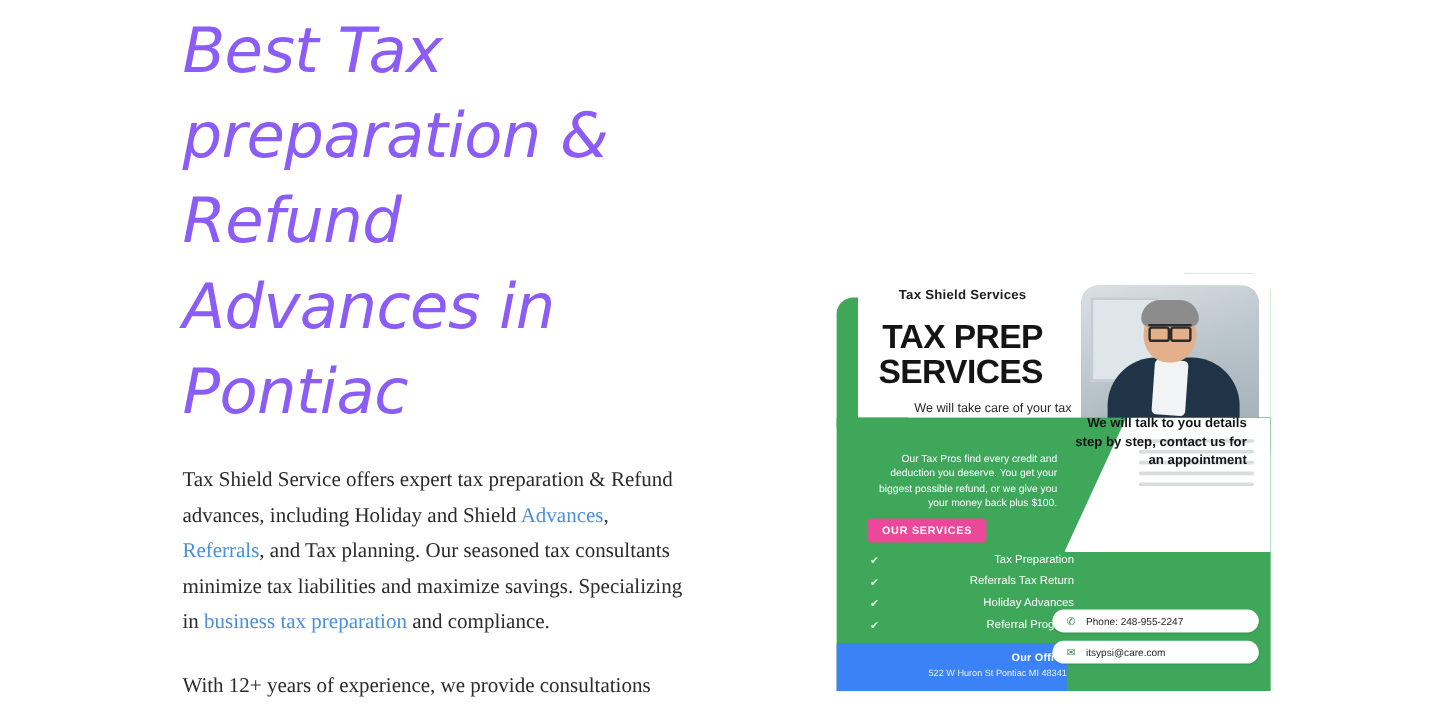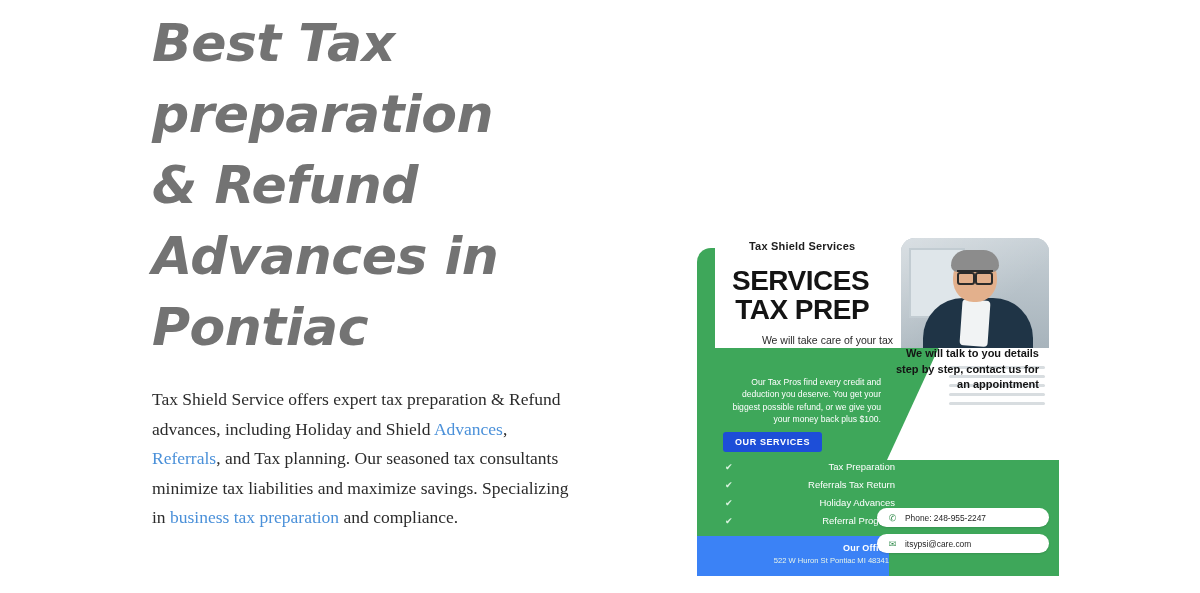--- a/index.html
+++ b/index.html
@@ -23,24 +23,24 @@
   .left-col {
     position: absolute;
     left: 152px;
     top: 0px;
     width: 430px;
   }
   .headline {
     font-family: "DejaVu Sans", sans-serif;
     font-size: 52px;
     line-height: 71px;
-    font-weight: 700;
+    font-weight: 400;
     font-style: italic;
     letter-spacing: -0.5px;
-    color: #737373;
+    color: #8b5cf6;
     margin: 0;
     padding-top: 8px;
     max-width: 400px;
   }
   .body-copy {
     margin: 0;
     padding-top: 22px;
     font-family: "Liberation Serif", serif;
     font-size: 17.5px;
     line-height: 29.5px;
@@ -207,21 +207,21 @@
     position: absolute;
     left: 26px; top: 148px;
     width: 158px;
     font-size: 8.6px;
     line-height: 12.4px;
     color: #ffffff;
   }
   .svc-badge {
     position: absolute;
     left: 26px; top: 204px;
-    background: #1d4ed8;
+    background: #ec4899;
     color: #ffffff;
     font-size: 9px;
     font-weight: bold;
     letter-spacing: .6px;
     padding: 5px 12px;
     border-radius: 3px;
   }
   .svc-list {
     position: absolute;
     left: 28px; top: 230px;
@@ -297,34 +297,35 @@
 
 <div class="page">
 
   <div class="left-col">
     <h1 class="headline">Best Tax preparation &amp; Refund Advances in Pontiac</h1>
 
     <p class="body-copy">
       <span>Tax Shield Service offers expert tax preparation &amp; Refund advances, including Holiday and Shield </span><a class="link" href="#">Advances</a><span>, </span><a class="link" href="#">Referrals</a><span>, and Tax planning. Our seasoned tax consultants minimize tax liabilities and maximize savings. Specializing in </span><a class="link" href="#">business tax preparation</a><span> and compliance.</span>
     </p>
 
+    <p class="body-copy second">With 12+ years of experience, we provide consultations</p>
   </div>
 
   <div class="flyer-wrap">
     <div class="flyer">
 
       <div class="g-shape-left"></div>
       <div class="g-shape-right"></div>
       <div class="flyer-white"></div>
 
       <div class="brand">Tax Shield Services</div>
 
       <div class="flyer-title">
+        <div>TAX PREP</div>
         <div>SERVICES</div>
-        <div>TAX PREP</div>
       </div>
 
       <div class="flyer-sub">We will take care of your tax related problems</div>
 
       <div class="portrait">
         <div class="wall"></div>
         <div class="window"></div>
         <div class="desk"></div>
         <div class="body-sh"></div>
         <div class="shirt"></div>

